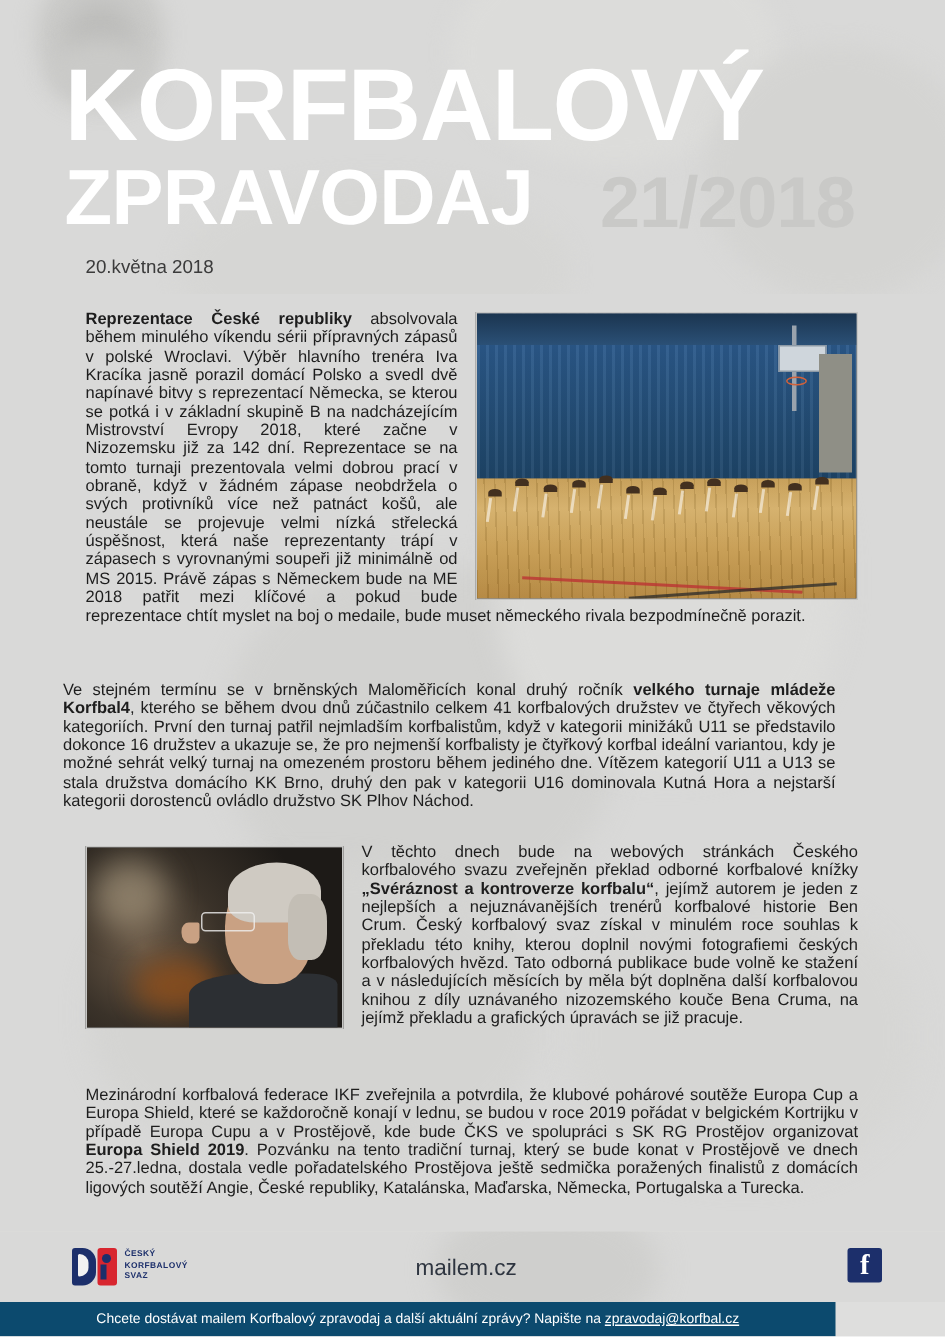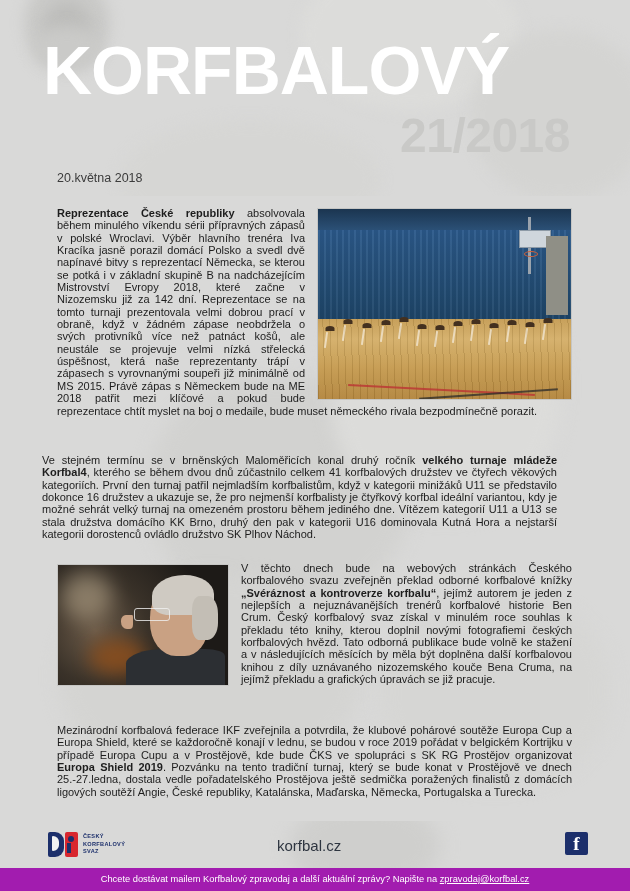--- a/index.html
+++ b/index.html
@@ -394,23 +394,23 @@
     font-size: 19px;
     line-height: 23px;
     text-align: center;
   }
 
   
   .bottom-bar {
     position: absolute;
     left: 0;
     top: 868px;
-    width: 630px;
+    width: 557px;
     height: 23px;
-    background: #a21caf;
+    background: #0c4a6e;
     color: #ffffff;
     font-size: 9.3px;
     line-height: 23px;
     text-align: center;
     white-space: nowrap;
   }
   .bottom-bar .mail {
     text-decoration: underline;
     color: #ffffff;
   }
@@ -422,20 +422,21 @@
 
   <div class="header">
     <div class="hdr-ghost g1"></div>
     <div class="hdr-ghost g2"></div>
     <div class="hdr-ghost g3"></div>
     <div class="hdr-ghost g4"></div>
     <div class="hdr-ghost g5"></div>
     <div class="hdr-ghost g6"></div>
 
     <div class="title-main">KORFBALOVÝ</div>
+    <div class="title-sub">ZPRAVODAJ</div>
     <div class="title-issue">21/2018</div>
     <div class="date-line">20.května 2018</div>
   </div>
 
   <div class="body-area">
     <div class="bg-ghost bg1"></div>
     <div class="bg-ghost bg2"></div>
     <div class="bg-ghost bg3"></div>
     <div class="bg-ghost bg4"></div>
 
@@ -510,21 +511,21 @@
         <div class="logo-blue"></div>
         <div class="logo-red"></div>
       </div>
       <div class="logo-text">
         <div>ČESKÝ</div>
         <div>KORFBALOVÝ</div>
         <div>SVAZ</div>
       </div>
     </div>
 
-    <div class="site-url">korfbal.cz</div>
+    <div class="site-url">mailem.cz</div>
 
     <div class="fb-icon">f</div>
   </div>
 
   <div class="bottom-bar">
     <span>Chcete dostávat mailem Korfbalový zpravodaj a další aktuální zprávy?  Napište na </span><span class="mail">zpravodaj@korfbal.cz</span>
   </div>
 
 </div>
 

